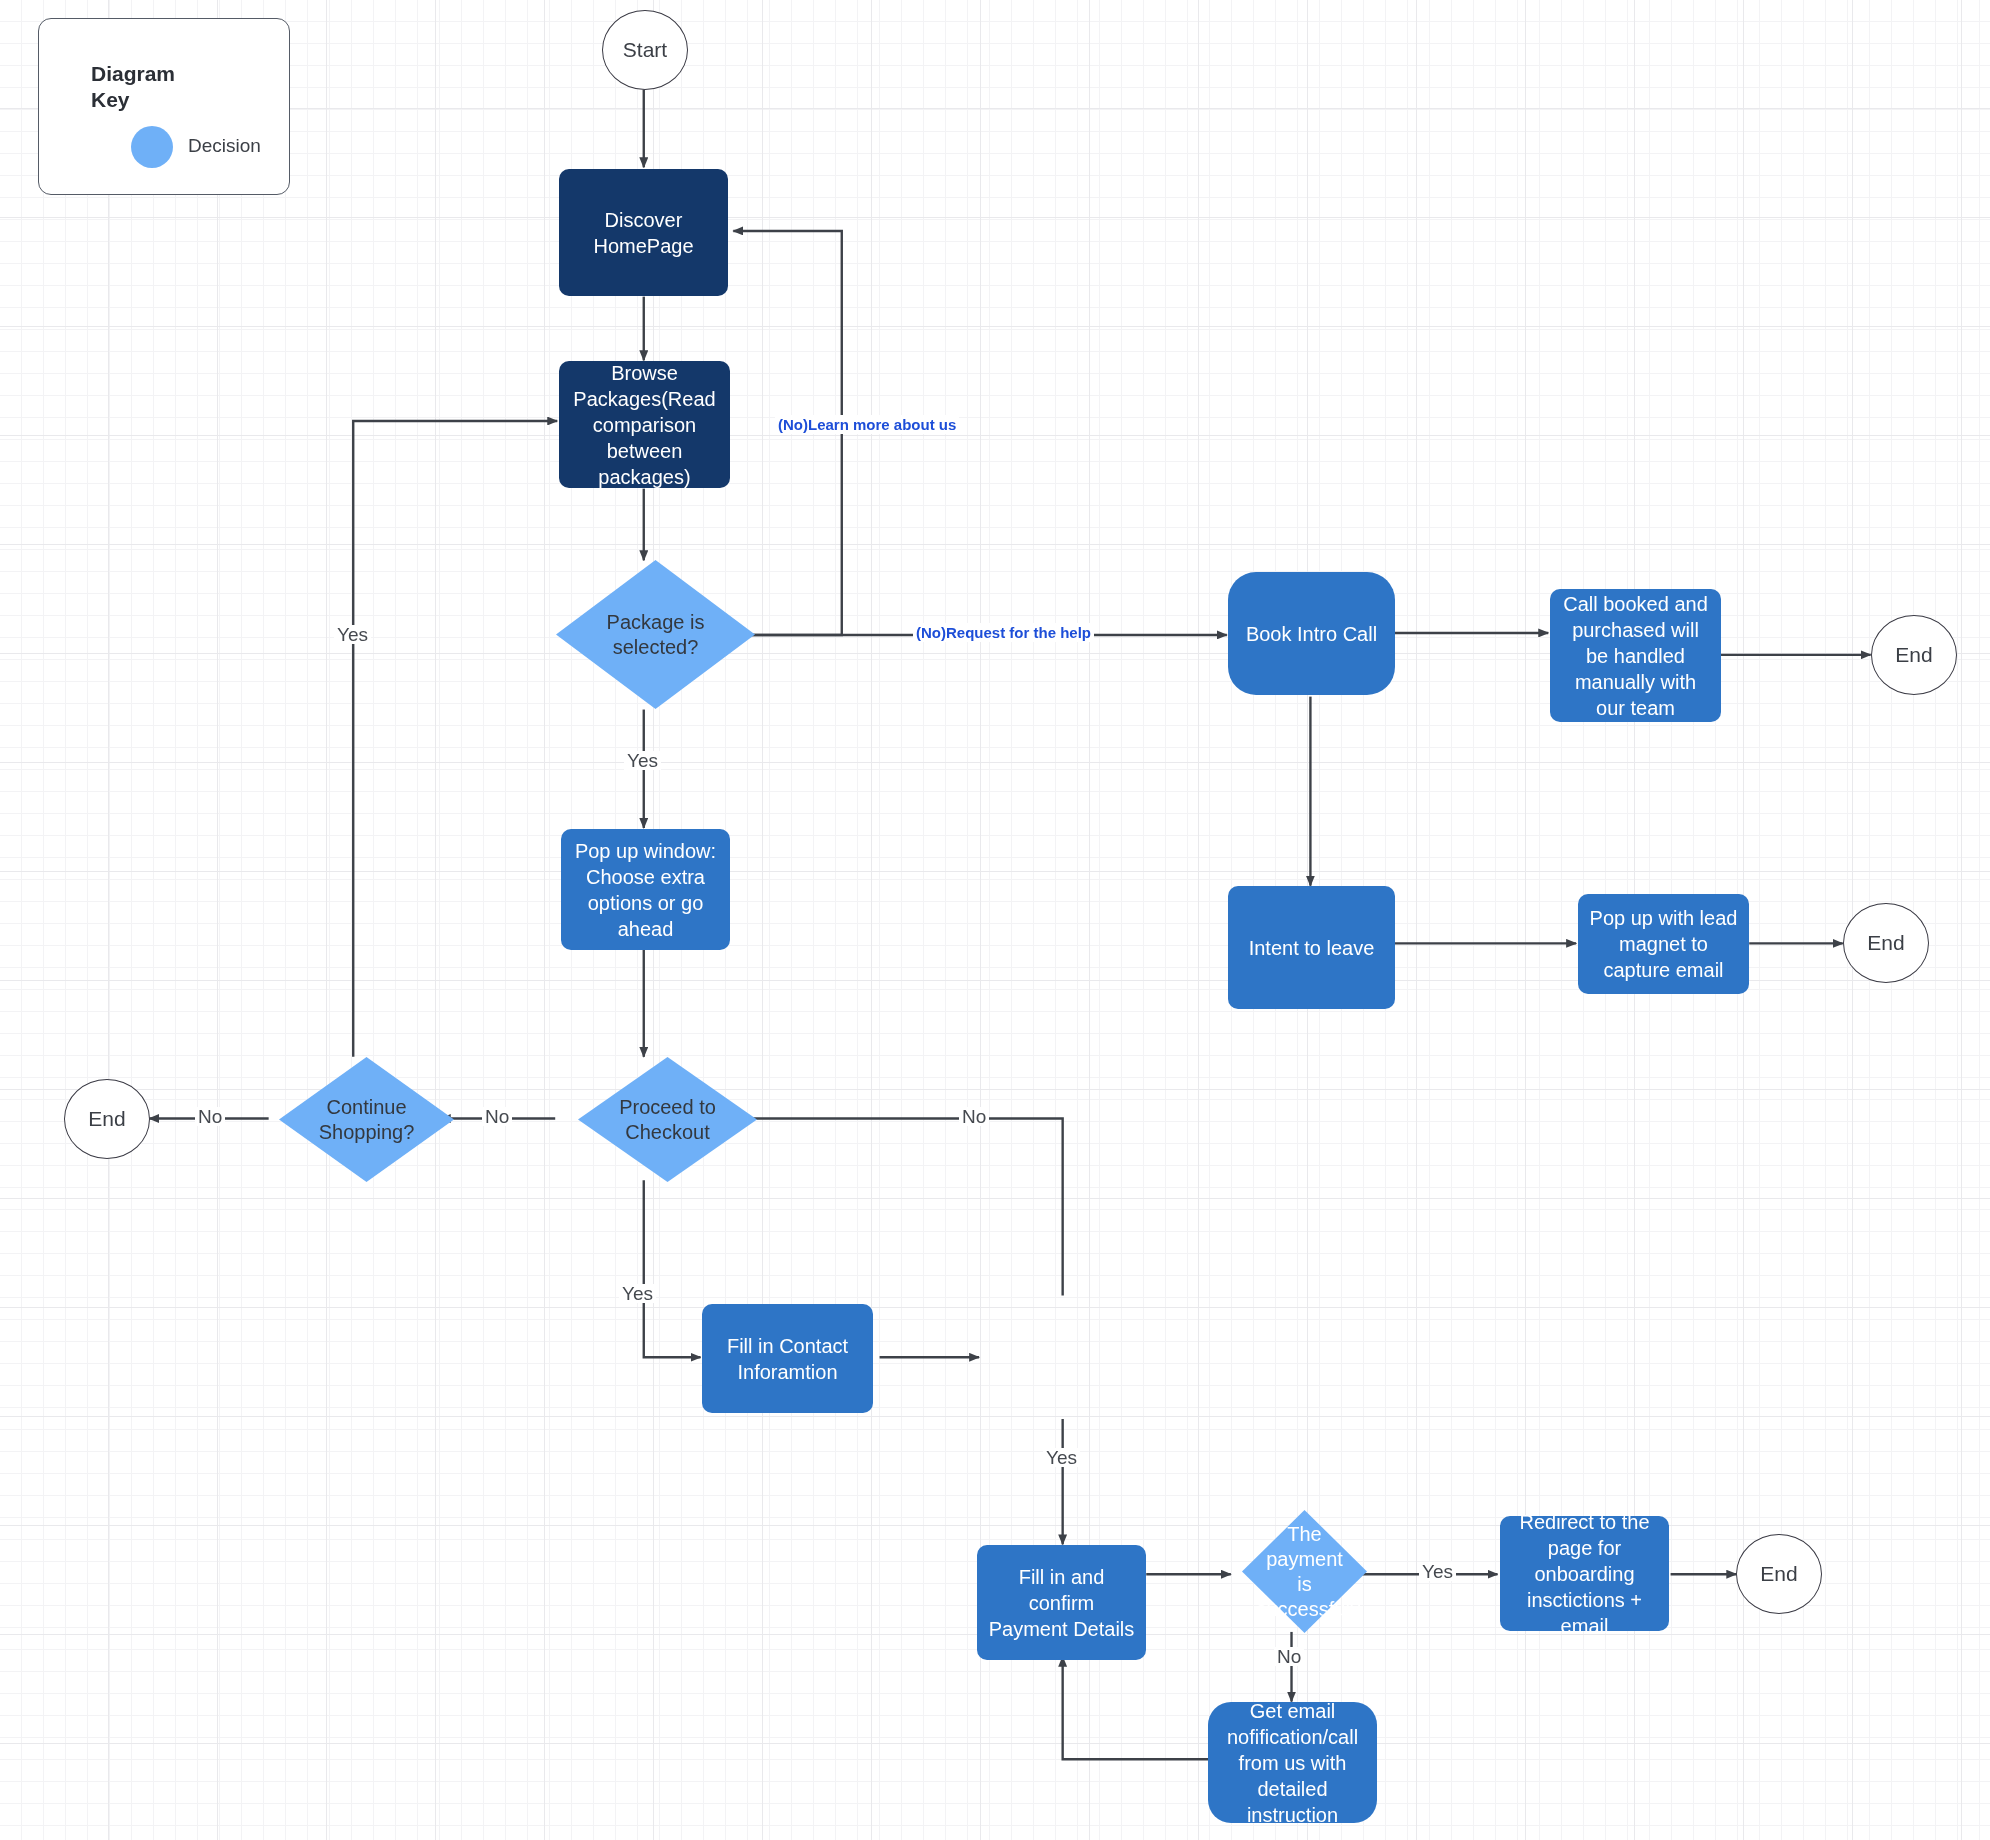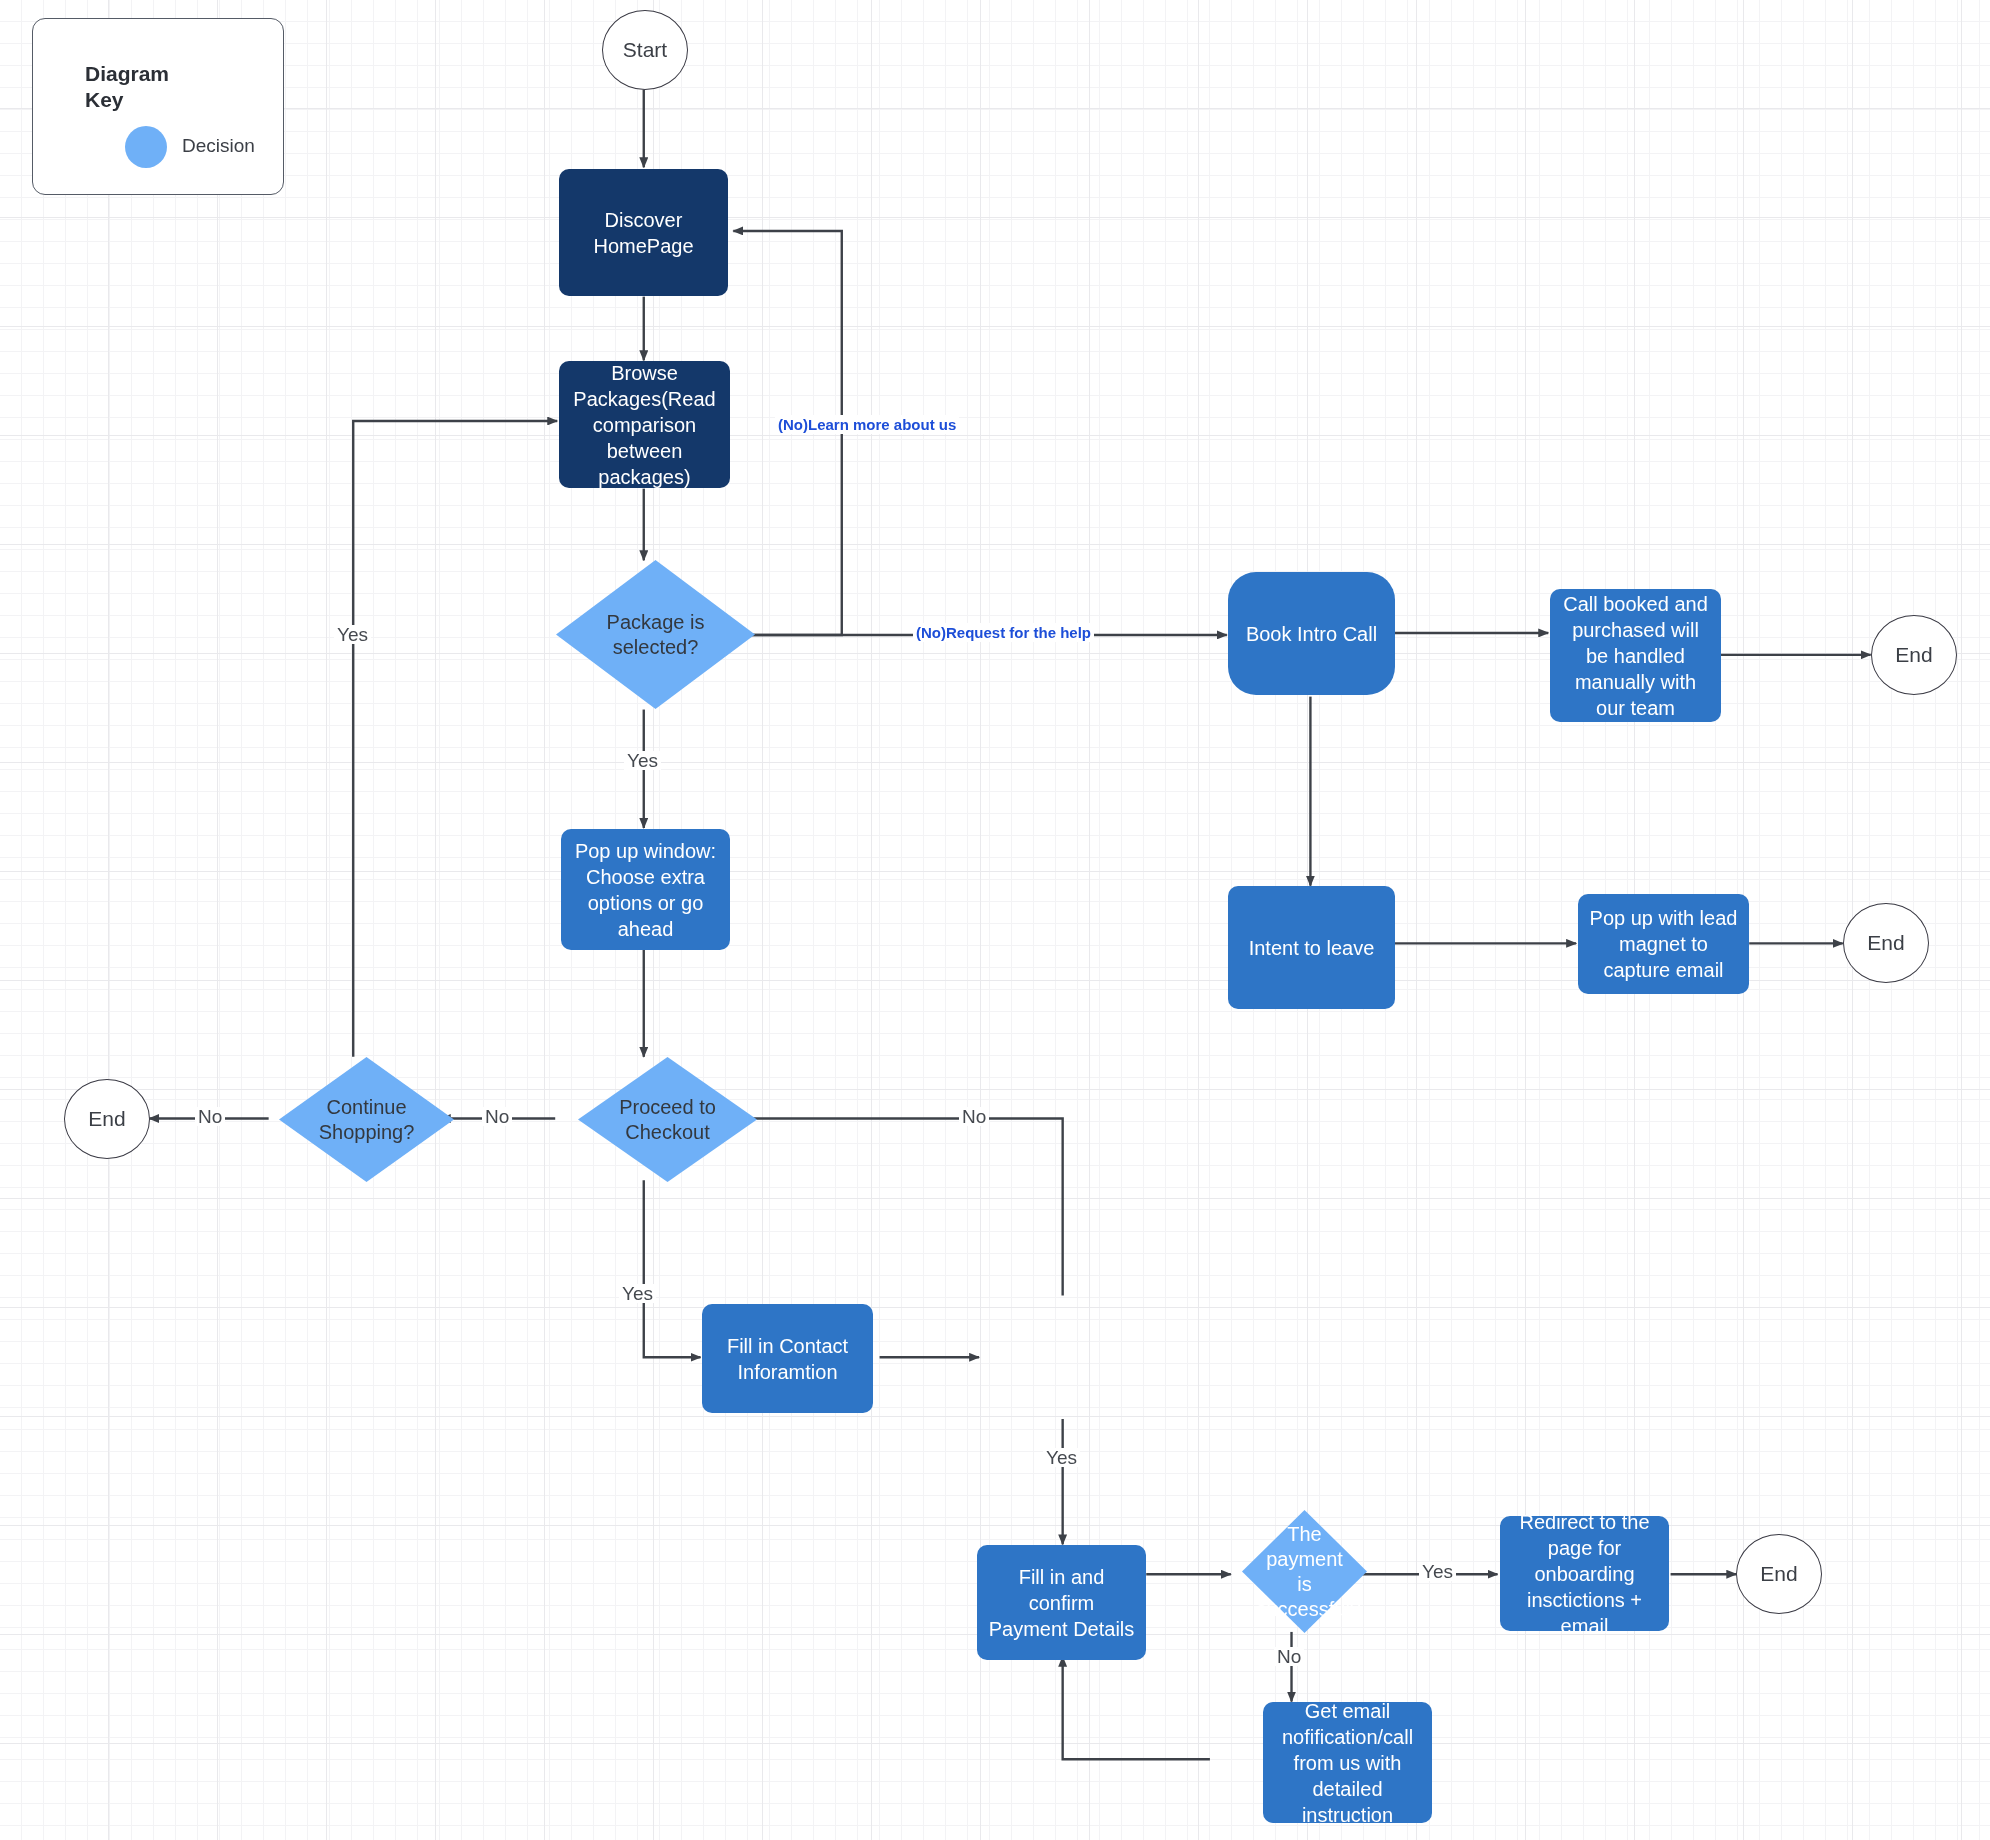--- a/index.html
+++ b/index.html
@@ -31,21 +31,21 @@
   .diamond-wrap{position:absolute;margin-left:12px;}
   .diamond-shape{position:absolute;left:0;top:0;width:100%;height:100%;background:#6fb0f7;
       clip-path:polygon(50% 0,100% 50%,50% 100%,0 50%);}
   .diamond-label{position:absolute;left:0;top:0;width:100%;height:100%;display:flex;align-items:center;
       justify-content:center;text-align:center;color:#33383f;font-size:20px;line-height:25px;}
 
   .edge-label{position:absolute;color:#45494f;font-size:19px;line-height:19px;background:#ffffff;
       padding:0 3px;white-space:nowrap;}
   .edge-label.bold{font-weight:bold;color:#1d4ed8;font-size:15px;margin-left:27px;}
 
-  #legend{position:absolute;left:32px;top:18px;width:252px;height:177px;background:#ffffff;
+  #legend{position:absolute;left:38px;top:18px;width:252px;height:177px;background:#ffffff;
       border:1.8px solid #555b66;border-radius:13px;box-sizing:border-box;}
   #legend .lg-title{position:absolute;left:52px;top:42px;font-weight:bold;font-size:21px;line-height:26px;color:#2b2f36;width:119px;}
   #legend .lg-dot{position:absolute;left:92px;top:107px;width:42px;height:42px;border-radius:50%;background:#6fb0f7;}
   #legend .lg-text{position:absolute;left:149px;top:116px;font-size:19px;color:#3b3f46;}
 </style>
 </head>
 <body>
 
 <div id="canvas">
 
@@ -166,21 +166,21 @@
   </div>
 
   <div class="node proc blue" style="left:977px;top:1545px;width:169px;height:115px;">
     <span>Fill in and confirm Payment Details</span>
   </div>
 
   <div class="node proc blue" style="left:1500px;top:1516px;width:169px;height:115px;">
     <span>Redirect to the page for onboarding insctictions + email</span>
   </div>
 
-  <div class="node proc blue" style="left:1263px;top:1702px;width:169px;height:121px;">
+  <div class="node proc blue" style="left:1208px;top:1702px;width:169px;height:121px;border-radius:23px;">
     <span>Get email nofification/call from us with detailed instruction</span>
   </div>
 
   <div class="diamond-wrap" style="left:544px;top:560px;width:199px;height:149px;">
     <div class="diamond-shape"></div>
     <div class="diamond-label">
         <span style="max-width:119px;">Package is selected?</span>
       </div>
   </div>
 

